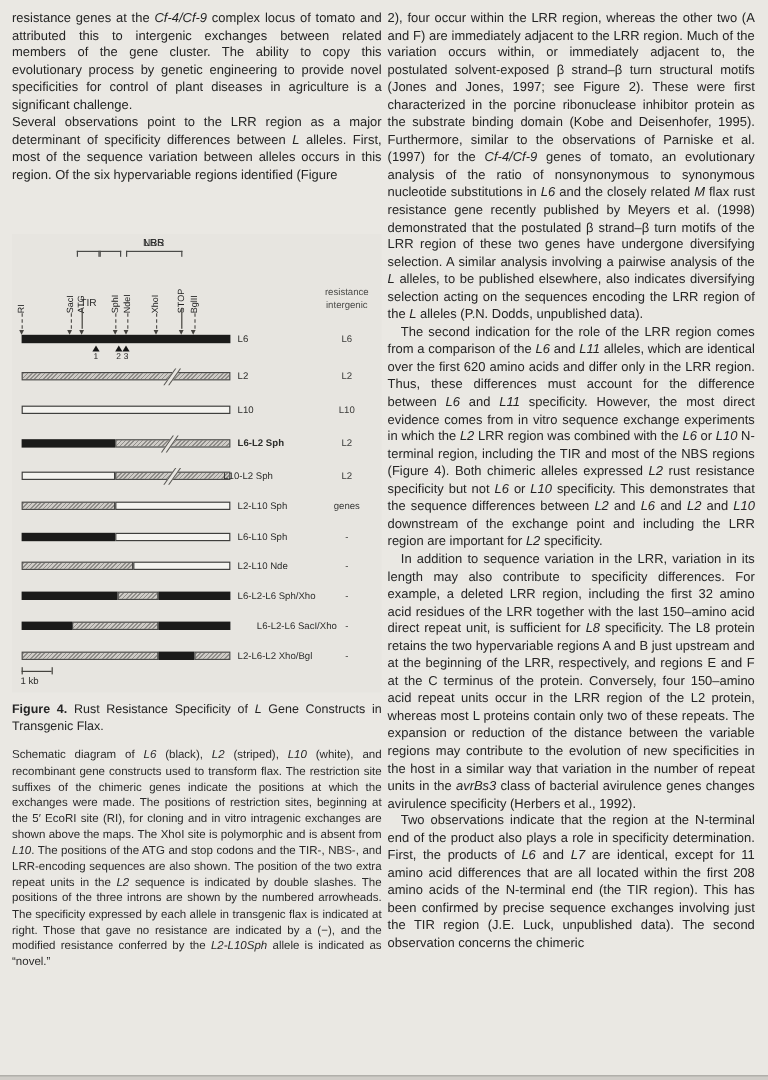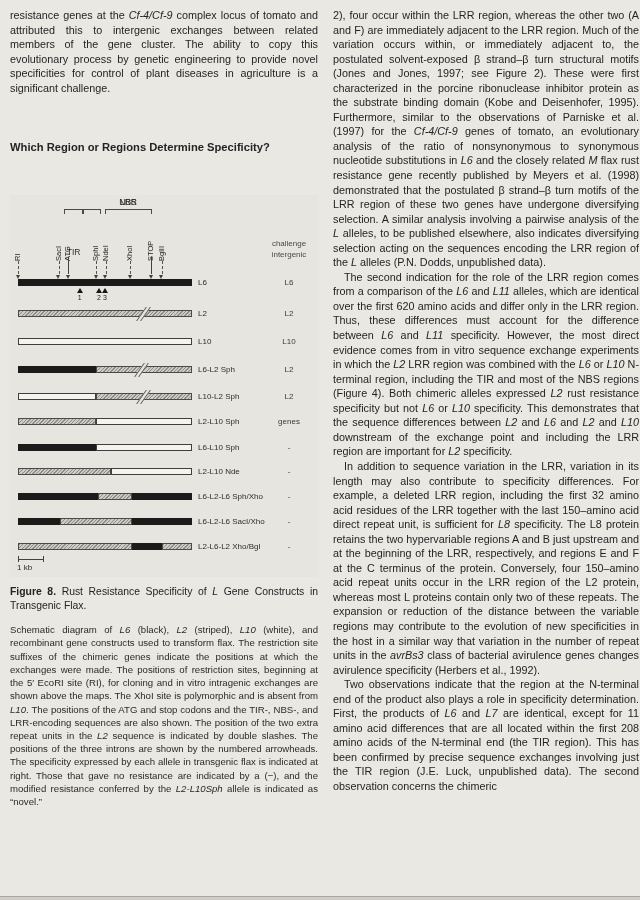--- a/index.html
+++ b/index.html
@@ -10,21 +10,21 @@
     font-family:"Liberation Sans","DejaVu Sans",sans-serif;
     color:#242424;
     overflow:hidden;
   }
   .page::after{
     content:"";position:absolute;left:0;right:0;bottom:0;height:3px;
     background:#cfccc7;border-top:1px solid #a9a7a2;
   }
   .col{position:absolute;top:8px;}
   .col-left{left:10px;width:308px;}
-  .col-right{left:333px;width:306px;}
+  .col-right{left:323px;width:306px;}
   .body-text{
     font-size:10.8px;line-height:14.55px;
     text-align:justify;margin:0;
   }
   .indent{text-indent:11px;}
   .section-heading{
     font-size:11.2px;font-weight:bold;
     margin:46px 0 14px 0;
   }
   
@@ -82,21 +82,21 @@
   }
   i{font-style:italic;}
 </style>
 </head>
 <body>
 
 <div class="page">
 
   <div class="col col-left">
     <p class="body-text">resistance genes at the <i>Cf-4/Cf-9</i> complex locus of tomato and attributed this to intergenic exchanges between related members of the gene cluster. The ability to copy this evolutionary process by genetic engineering to provide novel specificities for control of plant diseases in agriculture is a significant challenge.</p>
-    <h2 class="section-heading">Which Region or Regions Determine Specificity?</h2>
+    <p class="body-text">Several observations point to the LRR region as a major determinant of specificity differences between <i>L</i> alleles. First, most of the sequence variation between alleles occurs in this region. Of the six hypervariable regions identified (Figure</p>
 
     <div class="figure-canvas" id="fig-canvas">
         <div class="fig-el region-label" style="left: 63.68px; top: 12px; margin-top: 40px;">TIR</div>
         <div class="fig-el bracket" style="left: 54.11px; top: 14px; width: 19.14px;"></div>
         <div class="fig-el region-label" style="left: 89px; top: 2px; margin-left: 29px;">NBS</div>
         <div class="fig-el bracket" style="left: 73.25px; top: 14px; width: 17.4px;"></div>
         <div class="fig-el region-label" style="left: 118.49px; top: 2px;">LRR</div>
         <div class="fig-el bracket" style="left: 95px; top: 14px; width: 46.98px;"></div>
         <div class="fig-el site-label" style="left: 3px; top: 20px; height: 46px; display: flex; justify-content: flex-start;">RI</div>
         <div class="fig-el site-line-dashed" style="left: 8px; top: 66px; height: 13px;"></div>
@@ -128,26 +128,26 @@
         <div class="fig-el seg-striped" style="left: 8px; top: 115px; width: 174px; height: 7px;"></div>
         <div class="fig-el slash-mark" style="left: 130.78px; top: 111.5px; height: 14px;"></div>
         <div class="fig-el row-label" style="left: 188px; top: 114px;">L2</div>
         <div class="fig-el spec-text" style="left: 250px; top: 114px; width: 58px;">L2</div>
         <div class="fig-el seg-white" style="left: 8px; top: 143px; width: 174px; height: 7px;"></div>
         <div class="fig-el row-label" style="left: 188px; top: 142px;">L10</div>
         <div class="fig-el spec-text" style="left: 250px; top: 142px; width: 58px;">L10</div>
         <div class="fig-el seg-black" style="left: 8px; top: 171px; width: 78.3px; height: 7px;"></div>
         <div class="fig-el seg-striped" style="left: 86.3px; top: 171px; width: 95.7px; height: 7px;"></div>
         <div class="fig-el slash-mark" style="left: 129.04px; top: 167.5px; height: 14px;"></div>
-        <div class="fig-el row-label" style="left: 188px; top: 170px;">L6-L2 Sph</div>
+        <div class="fig-el row-label" style="left: 188px; top: 170px; font-weight: bold;">L6-L2 Sph</div>
         <div class="fig-el spec-text" style="left: 250px; top: 170px; width: 58px;">L2</div>
         <div class="fig-el seg-white" style="left: 8px; top: 198px; width: 78.3px; height: 7px;"></div>
         <div class="fig-el seg-striped" style="left: 86.3px; top: 198px; width: 95.7px; height: 7px;"></div>
         <div class="fig-el slash-mark" style="left: 130.78px; top: 194.5px; height: 14px;"></div>
-        <div class="fig-el row-label" style="left: 188px; top: 197px;">L10-L2 Sph</div>
+        <div class="fig-el row-label" style="left: 176px; top: 197px;">L10-L2 Sph</div>
         <div class="fig-el spec-text" style="left: 250px; top: 197px; width: 58px;">L2</div>
         <div class="fig-el seg-striped" style="left: 8px; top: 223px; width: 78.3px; height: 7px;"></div>
         <div class="fig-el seg-white" style="left: 86.3px; top: 223px; width: 95.7px; height: 7px;"></div>
         <div class="fig-el row-label" style="left: 188px; top: 222px;">L2-L10 Sph</div>
         <div class="fig-el spec-text" style="left: 250px; top: 222px; width: 58px;">genes</div>
         <div class="fig-el seg-black" style="left: 8px; top: 249px; width: 78.3px; height: 7px;"></div>
         <div class="fig-el seg-white" style="left: 86.3px; top: 249px; width: 95.7px; height: 7px;"></div>
         <div class="fig-el row-label" style="left: 188px; top: 248px;">L6-L10 Sph</div>
         <div class="fig-el spec-text" style="left: 250px; top: 248px; width: 58px;">-</div>
         <div class="fig-el seg-striped" style="left: 8px; top: 273px; width: 93.09px; height: 7px;"></div>
@@ -155,42 +155,42 @@
         <div class="fig-el row-label" style="left: 188px; top: 272px; text-align: center;">L2-L10 Nde</div>
         <div class="fig-el spec-text" style="left: 250px; top: 272px; width: 58px;">-</div>
         <div class="fig-el seg-black" style="left: 8px; top: 298px; width: 80.04px; height: 7px;"></div>
         <div class="fig-el seg-striped" style="left: 88.04px; top: 298px; width: 33.93px; height: 7px;"></div>
         <div class="fig-el seg-black" style="left: 121.97px; top: 298px; width: 60.03px; height: 7px;"></div>
         <div class="fig-el row-label" style="left: 188px; top: 297px;">L6-L2-L6 Sph/Xho</div>
         <div class="fig-el spec-text" style="left: 250px; top: 297px; width: 58px;">-</div>
         <div class="fig-el seg-black" style="left: 8px; top: 323px; width: 41.76px; height: 7px;"></div>
         <div class="fig-el seg-striped" style="left: 49.76px; top: 323px; width: 72.21px; height: 7px;"></div>
         <div class="fig-el seg-black" style="left: 121.97px; top: 323px; width: 60.03px; height: 7px;"></div>
-        <div class="fig-el row-label" style="left: 188px; top: 322px;">L6-L2-L6 SacI/Xho</div>
+        <div class="fig-el row-label" style="left: 204px; top: 322px;">L6-L2-L6 SacI/Xho</div>
         <div class="fig-el spec-text" style="left: 250px; top: 322px; width: 58px;">-</div>
         <div class="fig-el seg-striped" style="left: 8px; top: 348px; width: 113.97px; height: 7px;"></div>
         <div class="fig-el seg-black" style="left: 121.97px; top: 348px; width: 29.58px; height: 7px;"></div>
         <div class="fig-el seg-striped" style="left: 151.55px; top: 348px; width: 30.45px; height: 7px;"></div>
         <div class="fig-el row-label" style="left: 188px; top: 347px;">L2-L6-L2 Xho/Bgl</div>
         <div class="fig-el spec-text" style="left: 250px; top: 347px; width: 58px;">-</div>
         <div class="fig-el intron-arrowhead" style="left: 66.77px; top: 93px;"></div>
         <div class="fig-el intron-num" style="left: 69.77px; top: 99px;">1</div>
         <div class="fig-el intron-arrowhead" style="left: 85.91px; top: 93px;"></div>
         <div class="fig-el intron-num" style="left: 88.91px; top: 99px;">2</div>
         <div class="fig-el intron-arrowhead" style="left: 92px; top: 93px;"></div>
         <div class="fig-el intron-num" style="left: 95px; top: 99px;">3</div>
-        <div class="fig-el spec-header" style="left: 250px; top: 44px; width: 58px;">challenge</div>
+        <div class="fig-el spec-header" style="left: 250px; top: 44px; width: 58px;">resistance</div>
         <div class="fig-el spec-header" style="left: 250px; top: 55px; width: 58px;">intergenic</div>
         <div class="fig-el scale-hline" style="left: 8px; top: 364px; width: 25px;"></div>
         <div class="fig-el scale-tick" style="left: 8px; top: 361px; height: 6px;"></div>
         <div class="fig-el scale-tick" style="left: 33px; top: 361px; height: 6px;"></div>
         <div class="fig-el scale-label" style="left: 7px; top: 368px;">1 kb</div>
       </div>
 
-    <p class="fig-caption"><b>Figure 8.</b><span> Rust Resistance Specificity of <i>L</i> Gene Constructs in Transgenic Flax.</span></p>
+    <p class="fig-caption"><b>Figure 4.</b><span> Rust Resistance Specificity of <i>L</i> Gene Constructs in Transgenic Flax.</span></p>
     <p class="fig-legend">Schematic diagram of <i>L6</i> (black), <i>L2</i> (striped), <i>L10</i> (white), and recombinant gene constructs used to transform flax. The restriction site suffixes of the chimeric genes indicate the positions at which the exchanges were made. The positions of restriction sites, beginning at the 5′ EcoRI site (RI), for cloning and in vitro intragenic exchanges are shown above the maps. The XhoI site is polymorphic and is absent from <i>L10</i>. The positions of the ATG and stop codons and the TIR-, NBS-, and LRR-encoding sequences are also shown. The position of the two extra repeat units in the <i>L2</i> sequence is indicated by double slashes. The positions of the three introns are shown by the numbered arrowheads. The specificity expressed by each allele in transgenic flax is indicated at right. Those that gave no resistance are indicated by a (−), and the modified resistance conferred by the <i>L2-L10Sph</i> allele is indicated as “novel.”</p>
   </div>
 
   <div class="col col-right">
     <p class="body-text">2), four occur within the LRR region, whereas the other two (A and F) are immediately adjacent to the LRR region. Much of the variation occurs within, or immediately adjacent to, the postulated solvent-exposed β strand–β turn structural motifs (Jones and Jones, 1997; see Figure 2). These were first characterized in the porcine ribonuclease inhibitor protein as the substrate binding domain (Kobe and Deisenhofer, 1995). Furthermore, similar to the observations of Parniske et al. (1997) for the <i>Cf-4/Cf-9</i> genes of tomato, an evolutionary analysis of the ratio of nonsynonymous to synonymous nucleotide substitutions in <i>L6</i> and the closely related <i>M</i> flax rust resistance gene recently published by Meyers et al. (1998) demonstrated that the postulated β strand–β turn motifs of the LRR region of these two genes have undergone diversifying selection. A similar analysis involving a pairwise analysis of the <i>L</i> alleles, to be published elsewhere, also indicates diversifying selection acting on the sequences encoding the LRR region of the <i>L</i> alleles (P.N. Dodds, unpublished data).</p>
     <p class="body-text indent">The second indication for the role of the LRR region comes from a comparison of the <i>L6</i> and <i>L11</i> alleles, which are identical over the first 620 amino acids and differ only in the LRR region. Thus, these differences must account for the difference between <i>L6</i> and <i>L11</i> specificity. However, the most direct evidence comes from in vitro sequence exchange experiments in which the <i>L2</i> LRR region was combined with the <i>L6</i> or <i>L10</i> N-terminal region, including the TIR and most of the NBS regions (Figure 4). Both chimeric alleles expressed <i>L2</i> rust resistance specificity but not <i>L6</i> or <i>L10</i> specificity. This demonstrates that the sequence differences between <i>L2</i> and <i>L6</i> and <i>L2</i> and <i>L10</i> downstream of the exchange point and including the LRR region are important for <i>L2</i> specificity.</p>
     <p class="body-text indent">In addition to sequence variation in the LRR, variation in its length may also contribute to specificity differences. For example, a deleted LRR region, including the first 32 amino acid residues of the LRR together with the last 150–amino acid direct repeat unit, is sufficient for <i>L8</i> specificity. The L8 protein retains the two hypervariable regions A and B just upstream and at the beginning of the LRR, respectively, and regions E and F at the C terminus of the protein. Conversely, four 150–amino acid repeat units occur in the LRR region of the L2 protein, whereas most L proteins contain only two of these repeats. The expansion or reduction of the distance between the variable regions may contribute to the evolution of new specificities in the host in a similar way that variation in the number of repeat units in the <i>avrBs3</i> class of bacterial avirulence genes changes avirulence specificity (Herbers et al., 1992).</p>
     <p class="body-text indent">Two observations indicate that the region at the N-terminal end of the product also plays a role in specificity determination. First, the products of <i>L6</i> and <i>L7</i> are identical, except for 11 amino acid differences that are all located within the first 208 amino acids of the N-terminal end (the TIR region). This has been confirmed by precise sequence exchanges involving just the TIR region (J.E. Luck, unpublished data). The second observation concerns the chimeric</p>
   </div>
 

